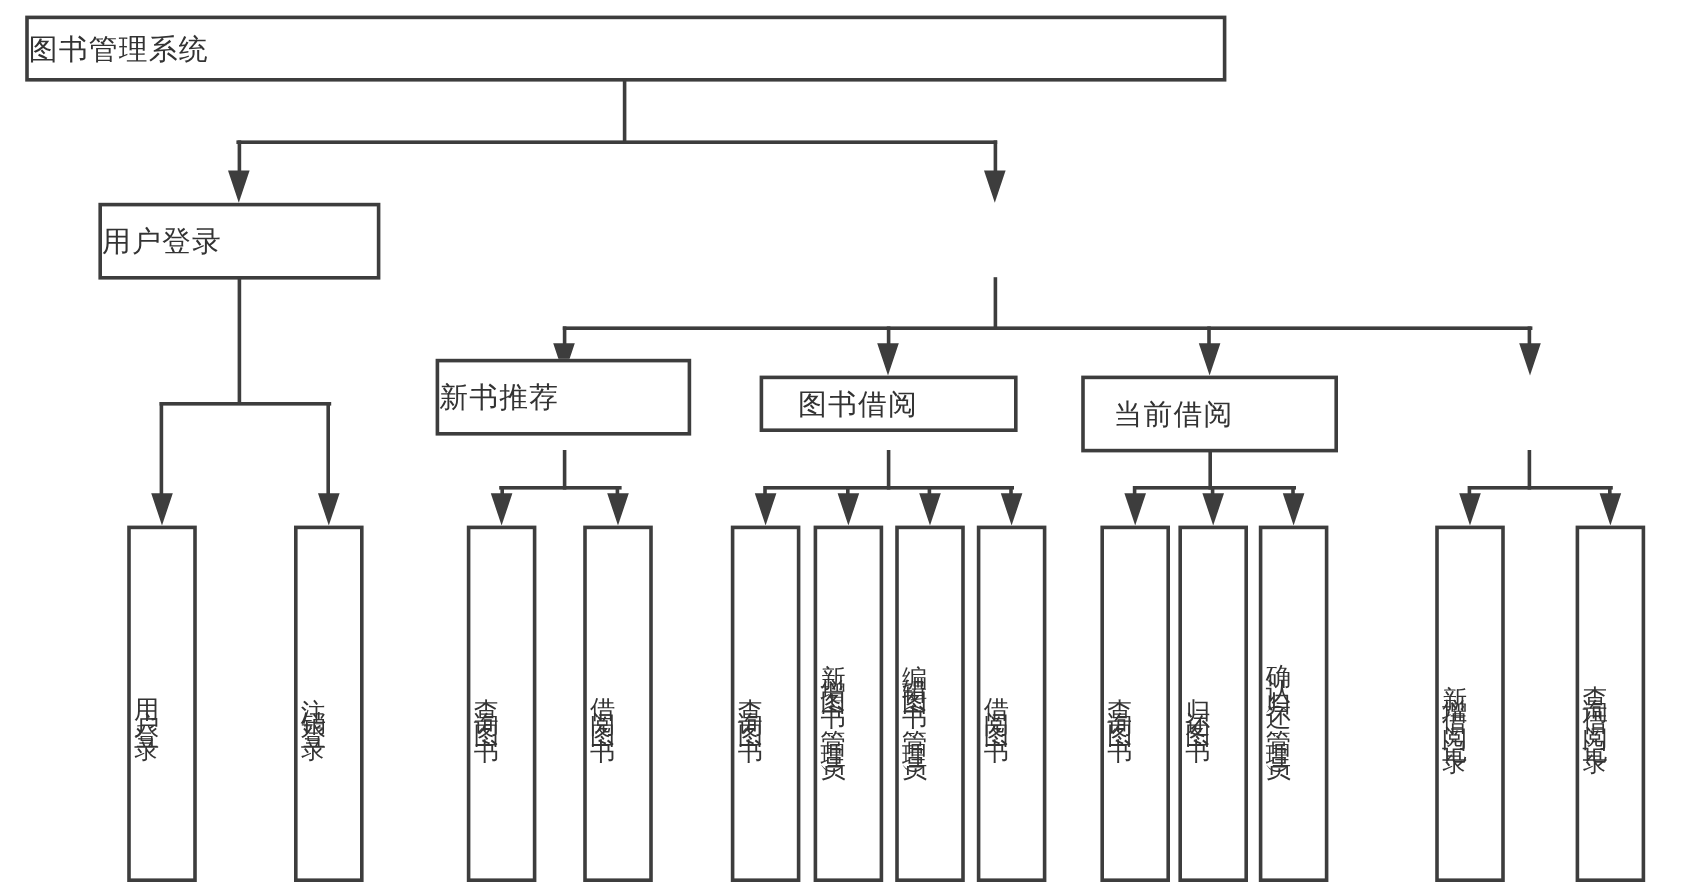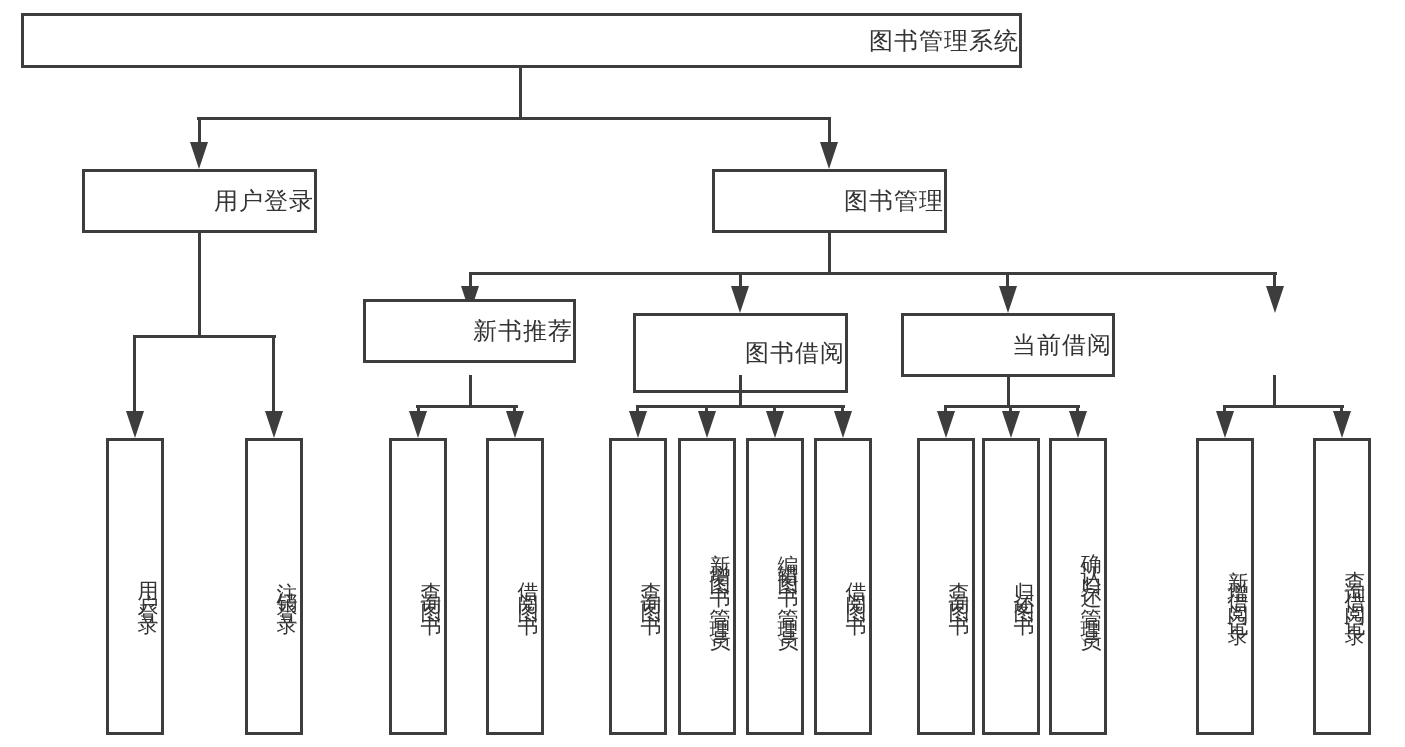--- a/index.html
+++ b/index.html
@@ -3,21 +3,21 @@
 <meta charset="utf-8">
 <style>
   html,body { margin:0; padding:0; background:#ffffff; }
   .stage {
     position:relative; width:1405px; height:747px; background:#ffffff;
     font-family:"Liberation Sans","DejaVu Sans",sans-serif; overflow:hidden;
   }
   .node {
     position:absolute; box-sizing:border-box; background:#ffffff;
     border:3px solid #3d3d3d; color:#333333;
-    display:flex; align-items:center; justify-content:flex-end;
+    display:flex; align-items:center; justify-content:flex-start;
   }
   .h-node { font-size:24px; letter-spacing:1px; }
   .leaf-node { width:58px; top:438px; height:297px; }
   .vtext {
     writing-mode:vertical-rl; text-orientation:mixed;
     font-size:21px; letter-spacing:11px; color:#333333; line-height:1.2;
   }
   .line { position:absolute; background:#3d3d3d; }
   .arrow {
     position:absolute; width:0; height:0;
@@ -41,23 +41,20 @@
   <div class="line" style="left:519px; top:66px; width:3px; height:53px;"></div>
   <div class="line" style="left:197px; top:117px; width:634px; height:3px;"></div>
   <div class="line" style="left:198px; top:117px; width:3px; height:29px;"></div>
   <div class="arrow" style="left:190px; top:142px;"></div>
   <div class="line" style="left:828px; top:117px; width:3px; height:29px;"></div>
   <div class="arrow" style="left:820px; top:142px;"></div>
 
   <div class="node h-node" style="left:82px; top:169px; width:235px; height:64px;">
     <span>用户登录</span>
   </div>
-  <div class="node h-node" style="left:712px; top:169px; width:235px; height:64px;">
-    <span>图书管理</span>
-  </div>
 
   <div class="line" style="left:198px; top:231px; width:3px; height:106px;"></div>
   <div class="line" style="left:133px; top:335px; width:143px; height:3px;"></div>
   <div class="line" style="left:133px; top:335px; width:3px; height:80px;"></div>
   <div class="arrow" style="left:126px; top:411px;"></div>
   <div class="line" style="left:272px; top:335px; width:3px; height:80px;"></div>
   <div class="arrow" style="left:265px; top:411px;"></div>
 
   <div class="line" style="left:828px; top:231px; width:3px; height:43px;"></div>
   <div class="line" style="left:469px; top:272px; width:808px; height:3px;"></div>
@@ -66,24 +63,24 @@
   <div class="line" style="left:739px; top:272px; width:3px; height:18px;"></div>
   <div class="arrow" style="left:731px; top:286px;"></div>
   <div class="line" style="left:1006px; top:272px; width:3px; height:18px;"></div>
   <div class="arrow" style="left:999px; top:286px;"></div>
   <div class="line" style="left:1273px; top:272px; width:3px; height:18px;"></div>
   <div class="arrow" style="left:1266px; top:286px;"></div>
 
   <div class="node h-node" style="left:363px; top:299px; width:213px; height:64px;">
     <span>新书推荐</span>
   </div>
-  <div class="node h-node" style="left:633px; top:313px; width:215px; height:80px;">
+  <div class="node h-node" style="left:633px; top:313px; width:215px; height:47px;padding-left:29px;">
     <span>图书借阅</span>
   </div>
-  <div class="node h-node" style="left:901px; top:313px; width:214px; height:64px;">
+  <div class="node h-node" style="left:901px; top:313px; width:214px; height:64px;padding-left:24px;">
     <span>当前借阅</span>
   </div>
 
   <div class="line" style="left:469px; top:375px; width:3px; height:33px;"></div>
   <div class="line" style="left:416px; top:405px; width:102px; height:3px;"></div>
   <div class="line" style="left:417px; top:405px; width:3px; height:12px;"></div>
   <div class="arrow" style="left:409px; top:411px;"></div>
   <div class="line" style="left:513px; top:405px; width:3px; height:12px;"></div>
   <div class="arrow" style="left:506px; top:411px;"></div>
 

